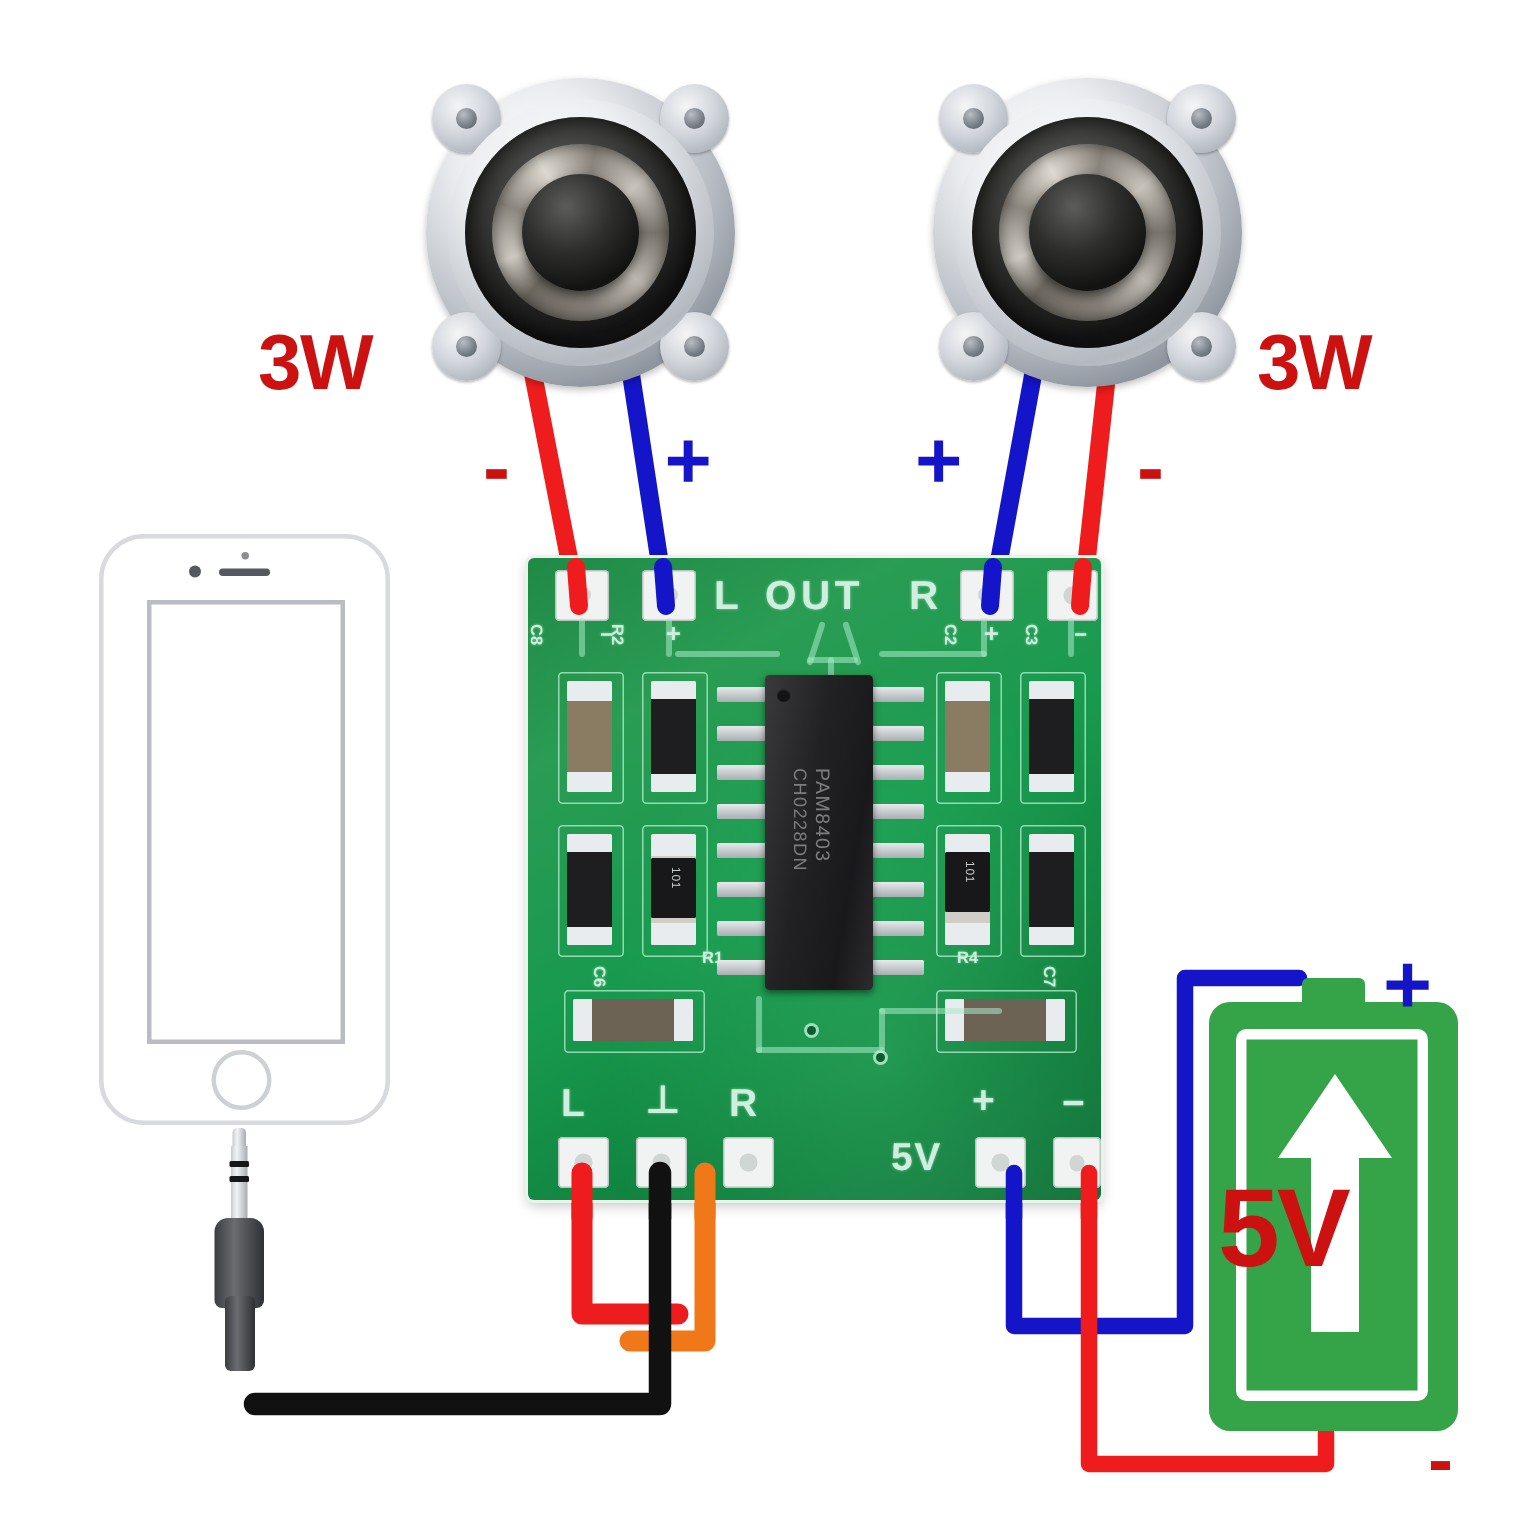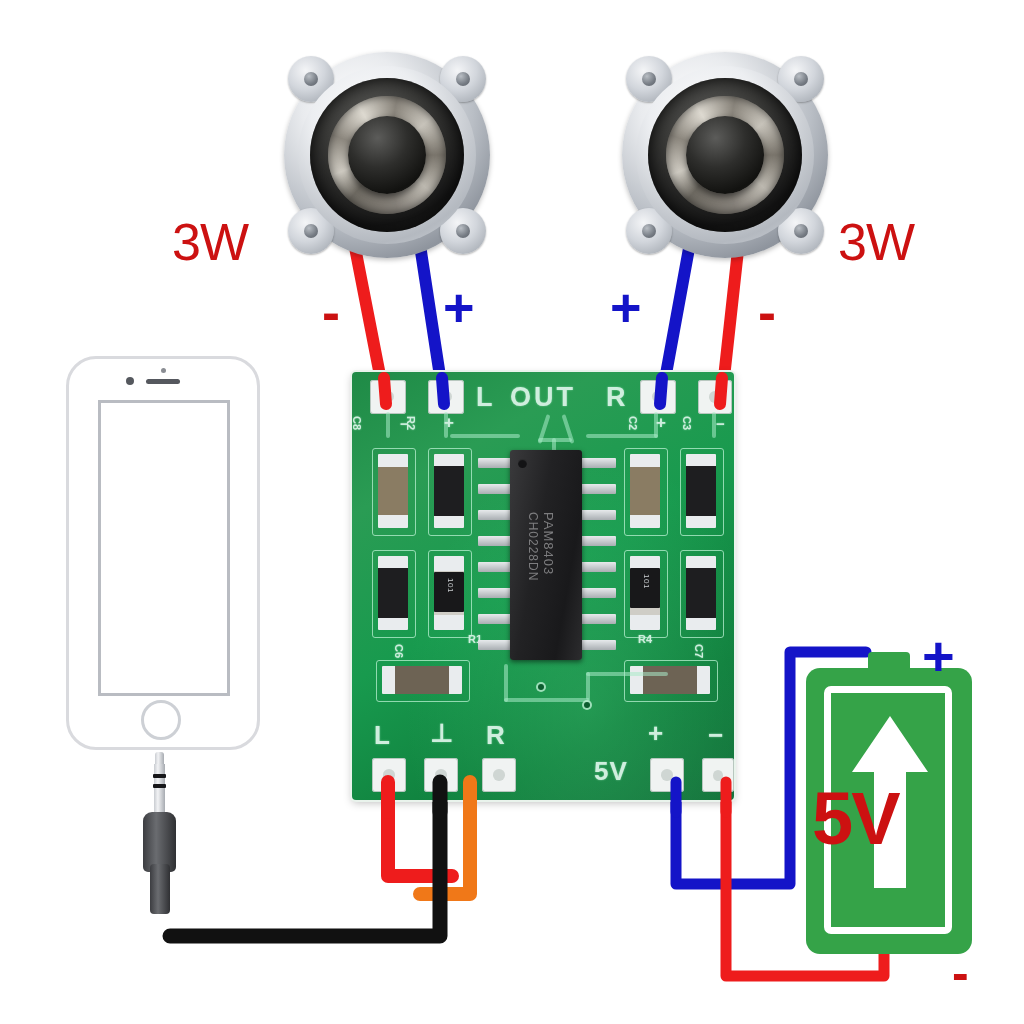--- a/index.html
+++ b/index.html
@@ -2,21 +2,21 @@
 <html><head>
 <meta charset="utf-8">
 <title>PAM8403 Amplifier Wiring Diagram</title>
 <style>
   html,body{margin:0;padding:0;background:#ffffff;}
   body{width:1024px;height:1024px;overflow:hidden;
        font-family:"Liberation Sans","DejaVu Sans",sans-serif;}
   #stage{position:relative;width:1024px;height:1024px;background:#fff;}
 
   
-  .lbl{position:absolute;font-weight:normal;line-height:1;white-space:nowrap;}
+  .lbl{position:absolute;font-weight:bold;line-height:1;white-space:nowrap;}
   .lbl-3w{font-size:52px;color:#cc1111;letter-spacing:-1px;}
   .sym{position:absolute;font-weight:bold;line-height:1;}
   .sym-minus{font-size:54px;color:#cc1111;}
   .sym-plus{font-size:54px;color:#1414c8;}
   .sym-minus-b{font-size:50px;color:#cc1111;}
   .sym-plus-b{font-size:56px;color:#1414c8;}
 
   
   .speaker{position:absolute;width:206px;height:206px;}
   .spk-frame{position:absolute;inset:0;border-radius:50%;

